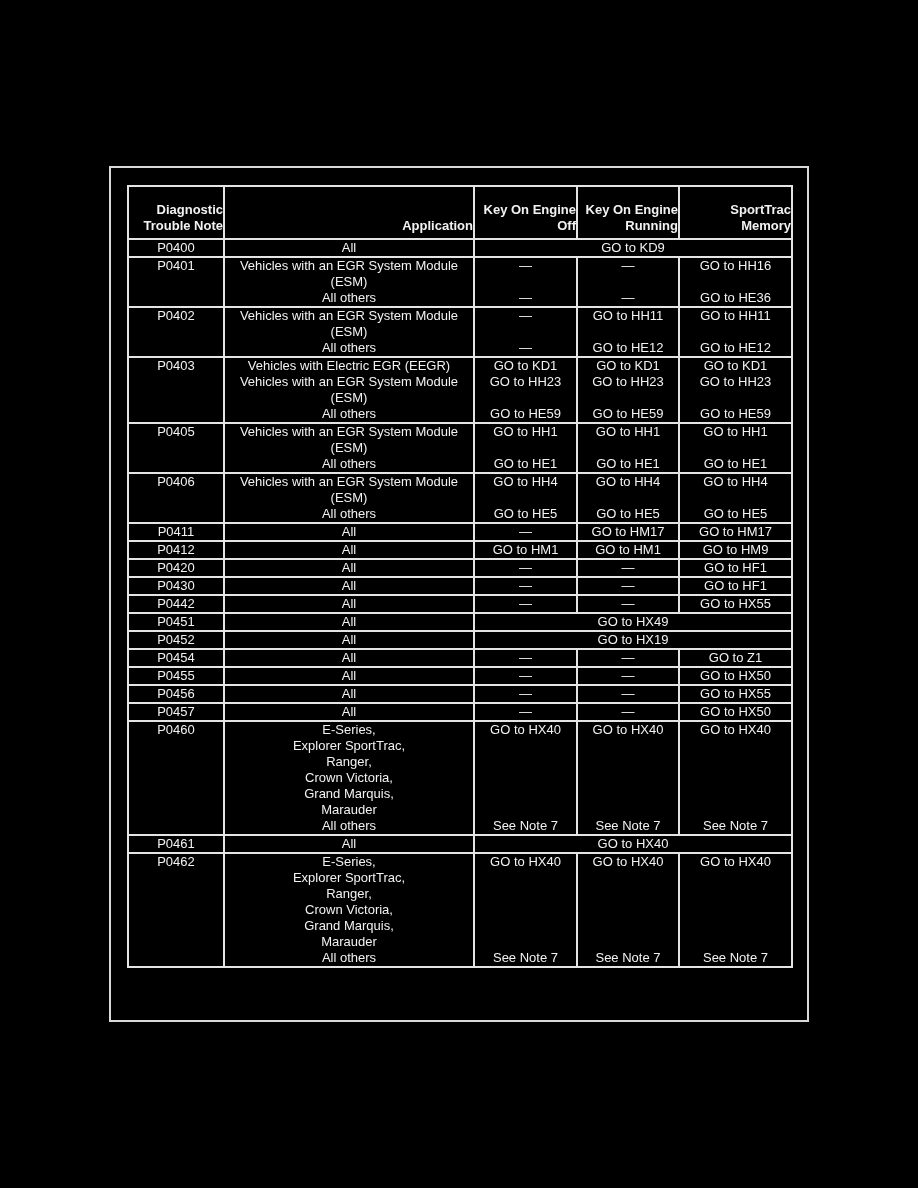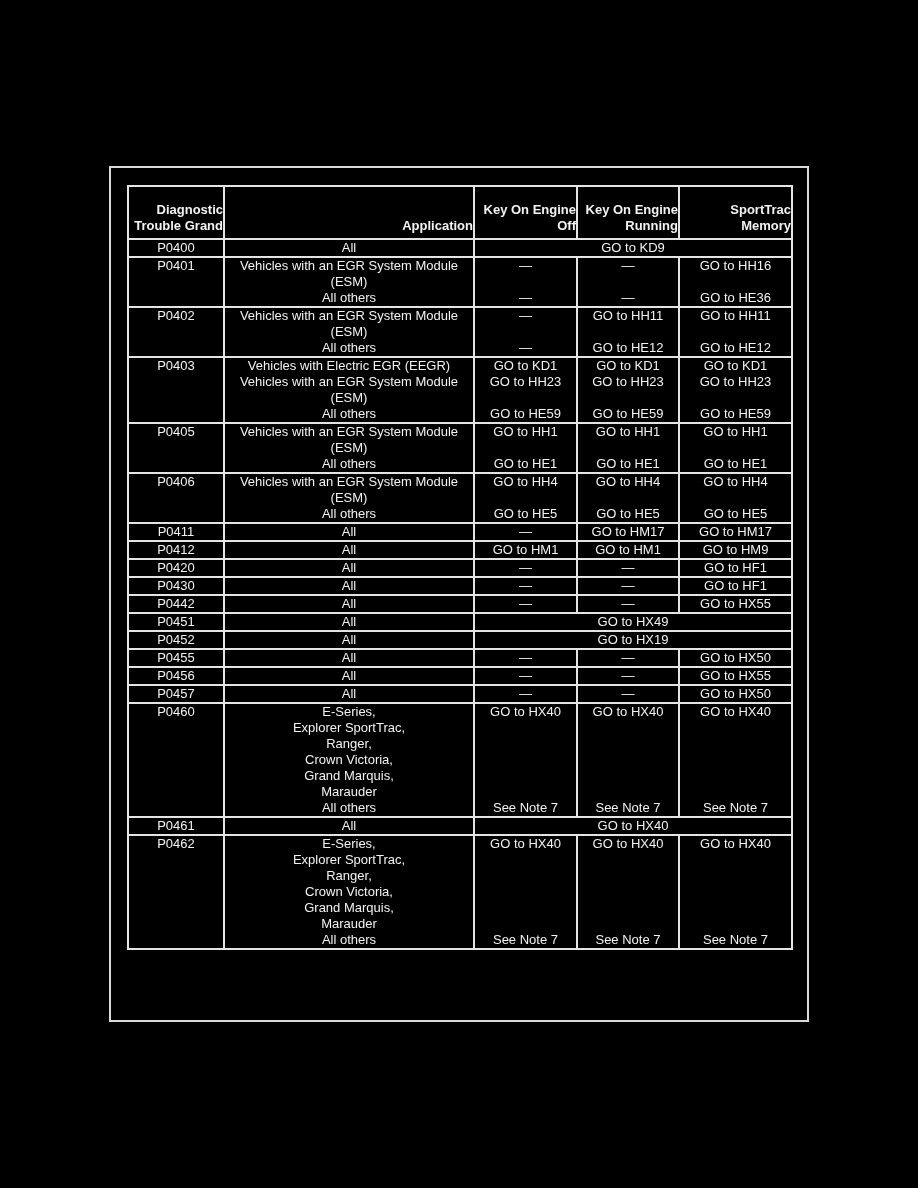--- a/index.html
+++ b/index.html
@@ -74,21 +74,21 @@
     <col class="c-code">
       <col class="c-app">
       <col class="c-off">
       <col class="c-run">
       <col class="c-mem">
   </colgroup>
   <thead id="thead">
       <tr>
         <th>
           <div class="hline">Diagnostic</div>
-          <div class="hline">Trouble Grand</div>
+          <div class="hline">Trouble Note</div>
         </th>
         <th>
           <div class="hline">Application</div>
         </th>
         <th>
           <div class="hline">Key On Engine</div>
           <div class="hline">Off</div>
         </th>
         <th>
           <div class="hline">Key On Engine</div>
@@ -343,20 +343,37 @@
         </td>
         <td>
           <div class="line">All</div>
         </td>
         <td colspan="3">
           <div class="line"><span class="go">GO to HX19</span></div>
         </td>
       </tr>
       <tr>
         <td>
+          <div class="line">P0454</div>
+        </td>
+        <td>
+          <div class="line">All</div>
+        </td>
+        <td>
+          <div class="line">—</div>
+        </td>
+        <td>
+          <div class="line">—</div>
+        </td>
+        <td>
+          <div class="line"><span class="go">GO to Z1</span></div>
+        </td>
+      </tr>
+      <tr>
+        <td>
           <div class="line">P0455</div>
         </td>
         <td>
           <div class="line">All</div>
         </td>
         <td>
           <div class="line">—</div>
         </td>
         <td>
           <div class="line">—</div>

